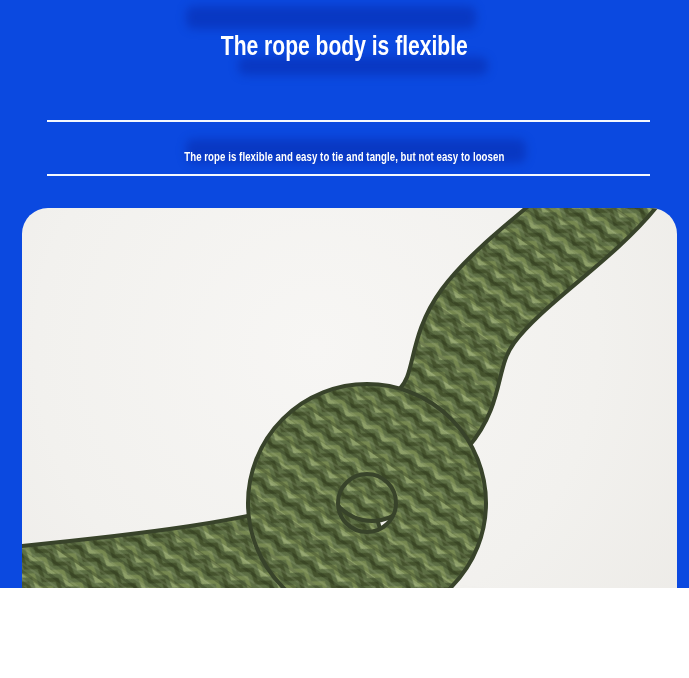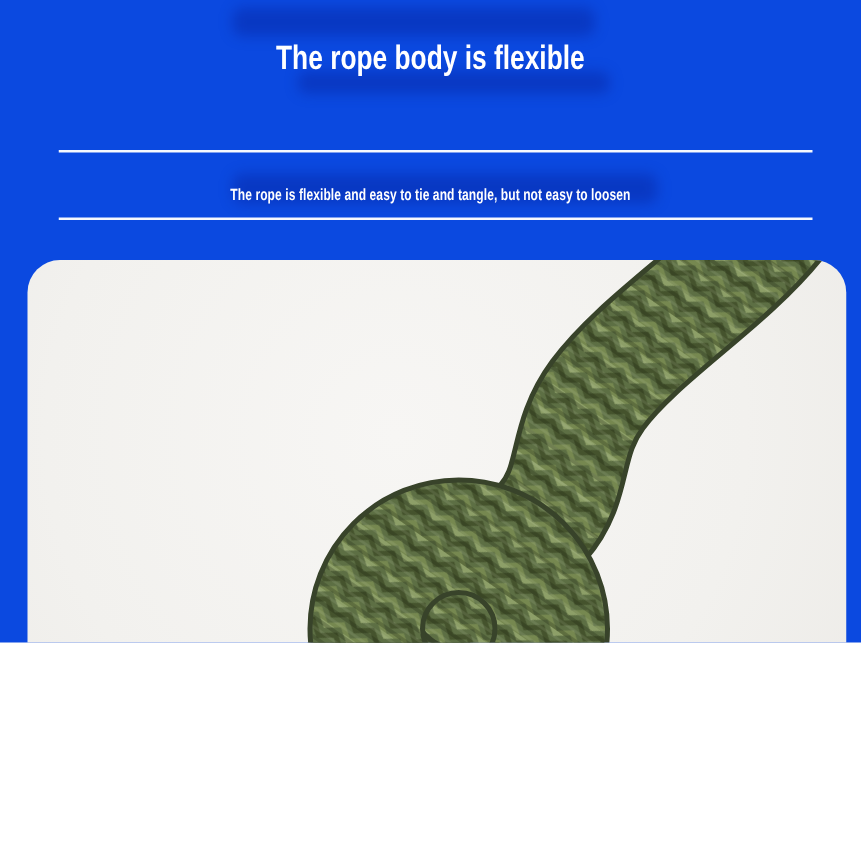--- a/index.html
+++ b/index.html
@@ -1,21 +1,21 @@
 <!DOCTYPE html>
 <html><head>
 <meta charset="utf-8">
 <style>
   html, body { margin: 0; padding: 0; }
   body { width: 689px; height: 678px; overflow: hidden; }
 
   .stage {
     position: relative;
     width: 689px;
-    height: 514px;
+    height: 588px;
     background: #0b49e0;
     overflow: hidden;
     font-family: "Liberation Sans", "DejaVu Sans", sans-serif;
   }
 
   
   .txt-row {
     position: absolute;
     left: 0;
     width: 100%;

